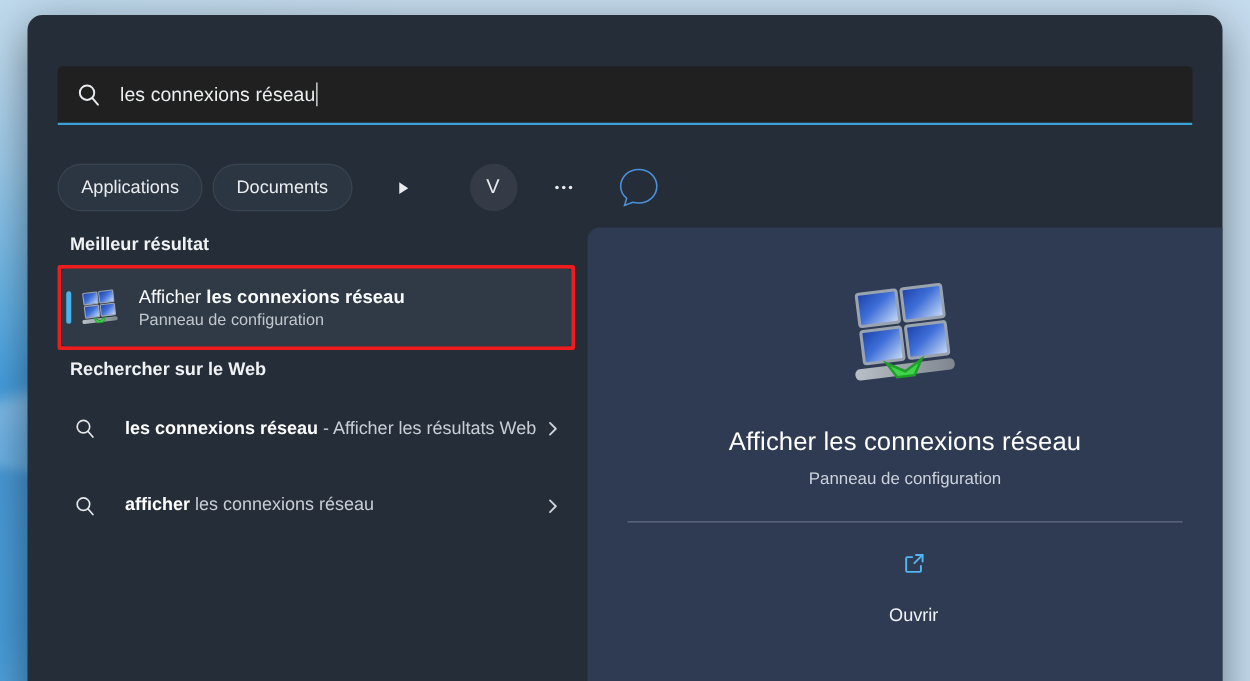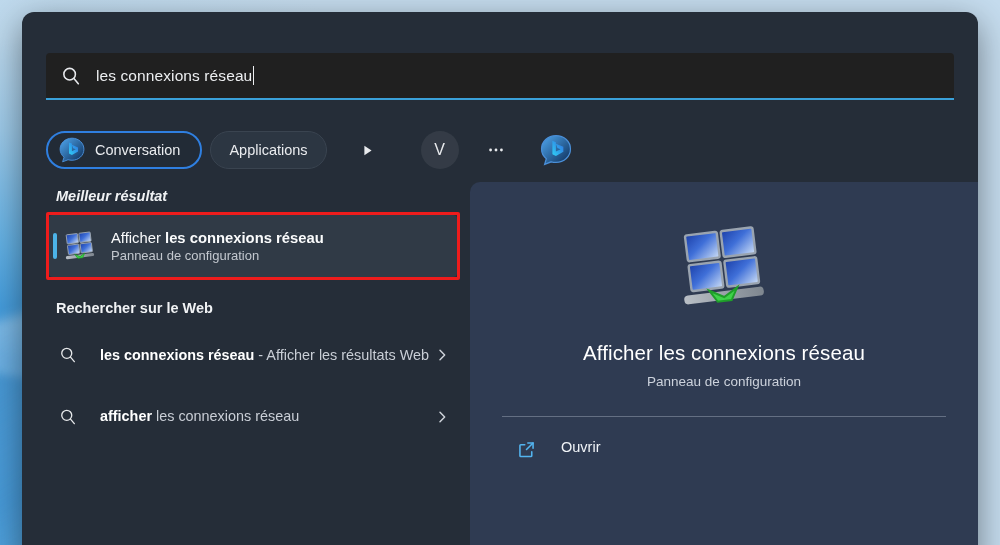--- a/index.html
+++ b/index.html
@@ -148,22 +148,22 @@
     top: 176px;
     width: 424px;
     bottom: 0;
   }
   .section-title {
     font-size: 14.5px;
     font-weight: bold;
     color: #f0f2f4;
     padding-left: 10px;
   }
-  #best-title { margin-bottom: 8px; font-style: italic; }
-  #web-title  { margin-top: 20px; margin-bottom: 6px; }
+  #best-title { margin-bottom: 8px; }
+  #web-title  { margin-top: 8px; margin-bottom: 6px; }
 
   
   #best-result-wrap {
     position: relative;
     border: 3px solid #ee1c1c;
     border-radius: 2px;
     height: 68px;
     margin-left: 0;
     width: 414px;
   }
@@ -254,22 +254,24 @@
   #preview-divider {
     margin-top: 27px;
     width: 444px;
     height: 1px;
     background: rgba(215,222,235,.32);
   }
   #open-action {
     margin-top: 22px;
     width: 444px;
     display: flex;
+    align-items: center;
     gap: 24px;
     padding-left: 14px;
+    flex-direction: column;
   }
   #open-action .ext-icon {
     width: 21px; height: 21px;
     flex: 0 0 21px;
     color: #53b4ef;
   }
   #open-action .open-label {
     font-size: 14.5px;
     color: #f0f3f7;
   }
@@ -290,45 +292,29 @@
           <line x1="15.2" y1="14.8" x2="20" y2="20.5" stroke-linecap="round"></line>
         </svg>
       </span>
       <span class="s-text">
         <span>les connexions réseau</span><span class="caret"></span>
       </span>
     </div>
 
     <div id="filter-row">
 
-      <div class="pill conversation">
-        <span class="bing-bubble">
-          <svg viewBox="0 0 32 32" width="28" height="28">
-            <defs>
-              <linearGradient id="bgrad1" x1="0" y1="0" x2="1" y2="1">
-                <stop offset="0%" stop-color="#4fa8f0"></stop>
-                  <stop offset="100%" stop-color="#0b2a54"></stop>
-              </linearGradient>
-              <linearGradient id="bgrad2" x1="0" y1="1" x2="1" y2="0">
-                <stop offset="0%" stop-color="#2fd0f5"></stop>
-                  <stop offset="100%" stop-color="#2f6fe0"></stop>
-              </linearGradient>
-            </defs>
-            <path d="M16 2.5c7.7 0 13.6 5.6 13.6 12.6S23.7 27.7 16 27.7c-1.6 0-3.1-.2-4.5-.6l-6.2 2.4 1.6-5.3C4.1 21.9 2.4 18.6 2.4 15.1 2.4 8.1 8.3 2.5 16 2.5z" fill="url(#bgrad1)" stroke="#4a8fd8" stroke-width="1.1"></path>
-            <path d="M12.6 7.4l3.3 1.3v8.6l4.4-2.1-2.9-1.2-1.5-3.9 7 2.9v4.6l-7 4.1-3.3-1.8z" fill="url(#bgrad2)"></path>
-          </svg>
-        </span>
-        <span>Conversation</span>
-      </div>
 
 
       <div class="pill">
         <span>Applications</span>
       </div>
 
+      <div class="pill">
+        <span>Documents</span>
+      </div>
 
 
 
       <div class="icon-btn" style="margin-left:14px;">
         <svg viewBox="0 0 24 24" width="15" height="15" fill="currentColor">
           <path d="M7 4.5 L18.5 12 L7 19.5 Z"></path>
         </svg>
       </div>
 
       <div class="icon-btn subtle-bg" id="avatar-button" style="margin-left:26px;">

